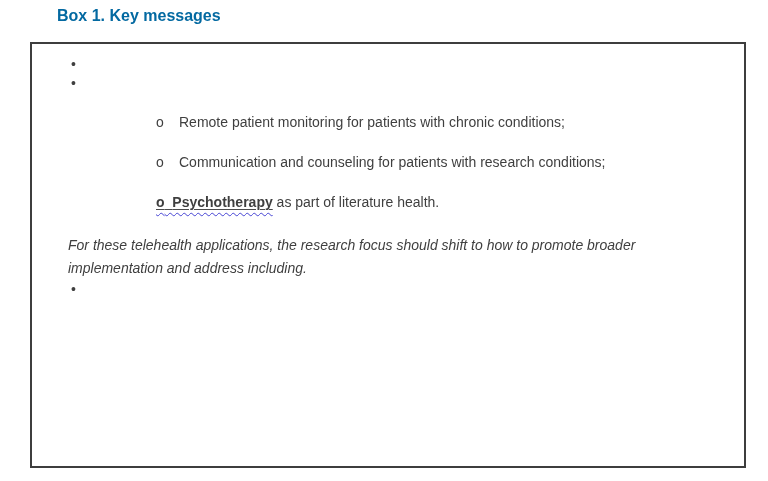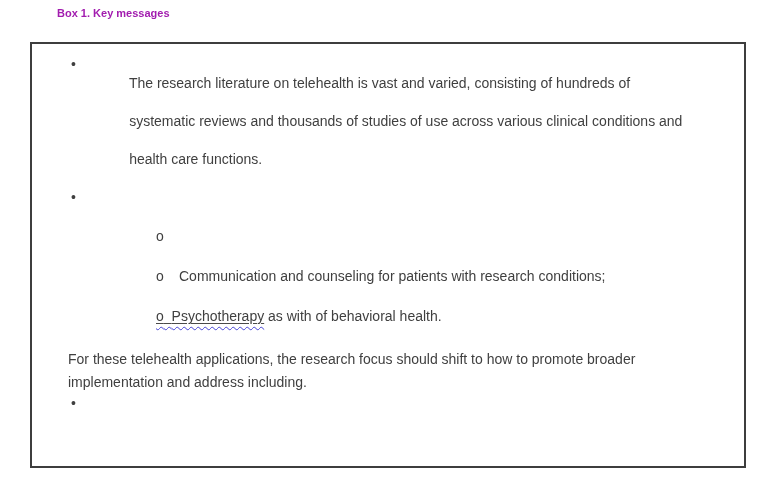--- a/index.html
+++ b/index.html
@@ -12,23 +12,23 @@
     height: 481px;
     position: relative;
     font-family: "Liberation Sans", "DejaVu Sans", sans-serif;
     color: #3f3f3f;
     overflow: hidden;
   }
   .doc-title {
     position: absolute;
     left: 57px;
     top: 7px;
-    font-size: 11px;
+    font-size: 16px;
     font-weight: bold;
-    color: #a21caf;
+    color: #0369a1;
     white-space: nowrap;
   }
   .key-box {
     position: absolute;
     left: 30px;
     top: 42px;
     width: 716px;
     height: 426px;
     border: 2px solid #3d3d3d;
     box-sizing: border-box;
@@ -50,74 +50,71 @@
     width: 23px;
     flex: none;
   }
   .row.para {
     margin-left: 36px;
     display: block;
     line-height: 23px;
   }
   .gap-before-subs { margin-top: 20px; }
   .gap-between-subs { margin-top: 21px; }
-  .gap-before-para { margin-top: 22px; }
+  .gap-before-para { margin-top: 22px; font-style: italic; }
   .plain-sub {
     margin-left: 124px;
   }
   .line { white-space: pre; }
   .text-col { white-space: pre; }
   
   .wavy-underline {
     text-decoration-line: underline;
     text-decoration-style: wavy;
     text-decoration-color: #4644d4;
     text-decoration-thickness: 1px;
     text-underline-offset: 5px;
+    font-weight: bold;
   }
   .solid-underline {
     text-decoration-line: underline;
     text-decoration-style: solid;
     text-decoration-color: #4a4a4a;
     text-decoration-thickness: 1px;
     text-underline-offset: 2px;
   }
 </style>
 </head>
 <body>
 
 <div class="doc-title">Box 1. Key messages</div>
 
 <div class="key-box">
   <div class="content">
 
     <div class="row bullet">
       <span class="marker">•</span>
-      <span class="text-col">
-        <span class="line">The research literature on telehealth is vast and varied, consisting of hundreds of</span><br>
-        <span class="line">systematic reviews and thousands of studies of use across various clinical conditions and</span><br>
-        <span class="line">health care functions.</span>
-      </span>
     </div>
 
     <div class="row bullet">
       <span class="marker">•</span>
     </div>
 
     <div class="row sub gap-before-subs">
       <span class="marker">o</span>
+      <span class="text-col">Remote patient monitoring for patients with chronic conditions;</span>
     </div>
 
     <div class="row sub gap-between-subs">
       <span class="marker">o</span>
       <span class="text-col">Communication and counseling for patients with research conditions;</span>
     </div>
 
     <div class="plain-sub gap-between-subs">
-      <span class="wavy-underline"><span class="solid-underline"><span>o</span><span>&nbsp;&nbsp;</span><span>Psychotherapy</span></span></span><span class="line"> as with of behavioral health.</span>
+      <span class="wavy-underline"><span class="solid-underline"><span>o</span><span>&nbsp;&nbsp;</span><span>Psychotherapy</span></span></span><span class="line"> as part of literature health.</span>
     </div>
 
     <div class="row para gap-before-para">
       <span class="line">For these telehealth applications, the research focus should shift to how to promote broader</span><br>
       <span class="line">implementation and address including.</span>
     </div>
 
     <div class="row bullet">
       <span class="marker">•</span>
       <span class="text-col">

